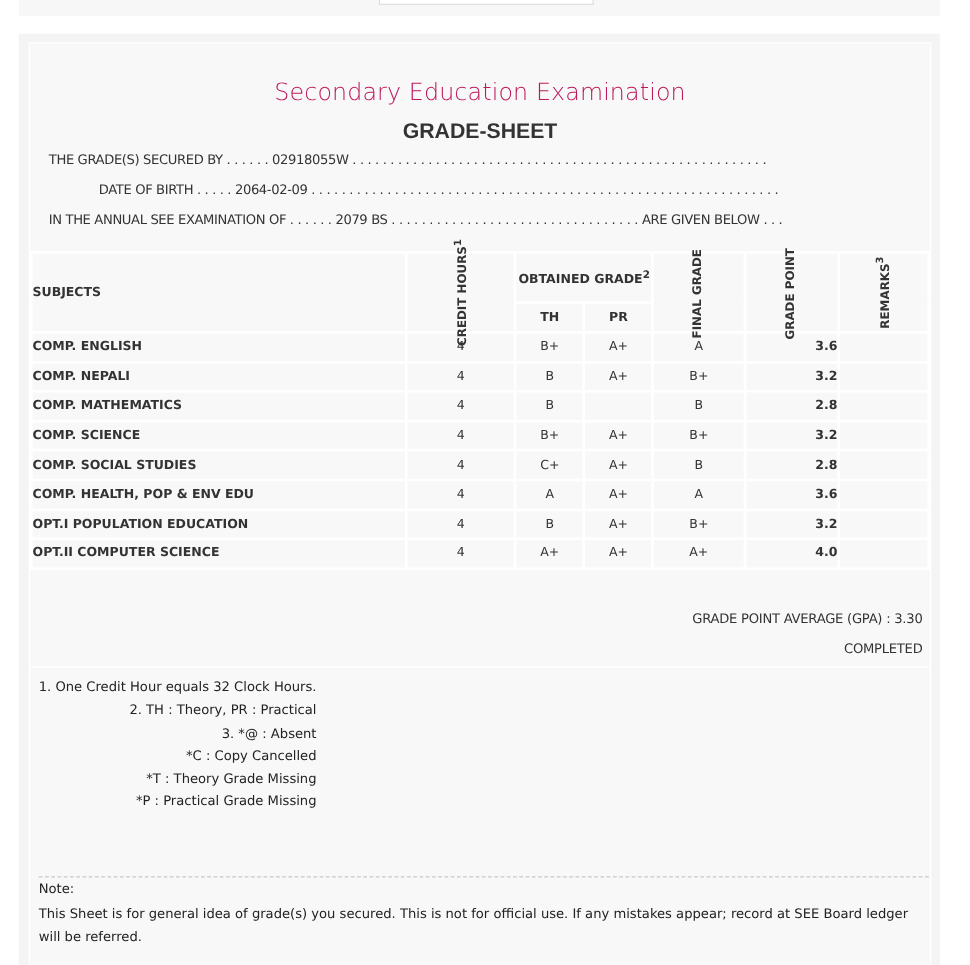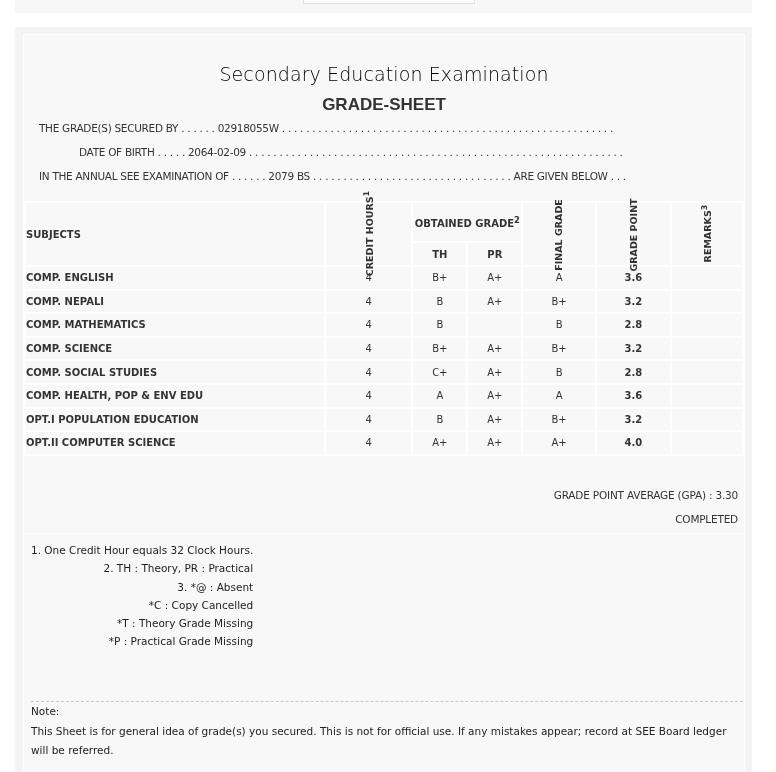--- a/index.html
+++ b/index.html
@@ -5,41 +5,41 @@
   html, body { margin:0; padding:0; background:#ffffff; }
   body { width:776px; height:772px; position:relative; overflow:hidden;
          font-family:"DejaVu Sans", sans-serif; color:#333; }
   .topbar { position:absolute; left:15px; top:0; width:737px; height:13px; background:#f7f7f7; }
   .topbar .search-stub { position:absolute; left:288px; top:-2px; width:170px; height:5px;
          border:1px solid #e0e0dc; border-top:none; background:#fff; }
   .panel { position:absolute; left:15px; top:27px; width:737px; height:760px; background:#f4f4f4; }
   .inner { position:absolute; left:8px; top:7px; width:720px; height:760px; background:#f8f8f8;
          border:1px solid #ffffff; }
   .title { position:absolute; left:0; right:0; top:28px; text-align:center; font-size:19px;
-         color:#000000; font-family:"DejaVu Sans", sans-serif; font-weight:300; letter-spacing:0.1px; }
+         color:#be185d; font-family:"DejaVu Sans", sans-serif; font-weight:300; letter-spacing:0.1px; }
   .subtitle { position:absolute; left:0; right:0; top:60px; text-align:center; font-size:17px;
          font-weight:bold; color:#333; font-family:"Liberation Sans", sans-serif; }
   .info { position:absolute; left:15px; font-size:10.5px; color:#333; white-space:nowrap;
          font-family:"DejaVu Sans", sans-serif; letter-spacing:-0.3px; }
   .info.l1 { top:87px; } .info.l2 { top:111px;margin-left:40px; } .info.l3 { top:135px; }
   table.grades { position:absolute; left:0; top:166px; width:720px; border-collapse:collapse;
          font-size:10px; font-family:"DejaVu Sans", sans-serif; }
   table.grades td, table.grades th { border:2px solid #ffffff; padding:0; color:#333; }
   table.grades th { font-weight:bold; font-size:10px; }
   th.subj-h { text-align:left; padding-left:12px; height:58px; }
   th.vert { width:46px; }
   th.vert .v { display:inline-block; transform:rotate(-90deg); white-space:nowrap; line-height:10px;
          text-align:center; font-size:9.5px; }
   th.obt { width:107px; font-weight:normal; height:38px; line-height:13px; }
   th.obt span { font-weight:bold; }
   th.sub { width:53px; height:22px; font-weight:normal; }
   th.fg { width:50px; } th.gp { width:51px; } th.rm { width:70px; }
   td.subj { text-align:left; padding-left:12px; height:21.6px; font-weight:bold; font-size:10px; }
   td.c { text-align:center; font-size:10px; }
-  td.c.gp { font-weight:bold; }
+  td.c.gp { font-weight:bold;text-align:right; }
   .summary { position:absolute; right:6px; text-align:right; font-size:10.5px; color:#333;
          letter-spacing:-0.2px; }
   .summary.gpa { top:454px; } .summary.status { top:478px; }
   .divider-solid { position:absolute; left:0; width:720px; top:498px; border-top:1px solid #ffffff; }
   .legend { position:absolute; left:7px; top:506px; font-size:10.5px; line-height:18.3px; color:#222;text-align:right; }
   .legend .ind { padding-left:11px; }
   .dashed { position:absolute; left:7px; width:712px; top:666px; border-top:1px dashed #c8c8c8; }
   .note-label { position:absolute; left:7px; top:670px; font-size:10.5px; color:#222; }
   .note-text { position:absolute; left:7px; top:687px; width:700px; font-size:10.5px; line-height:18.5px; color:#222; }
 </style>

